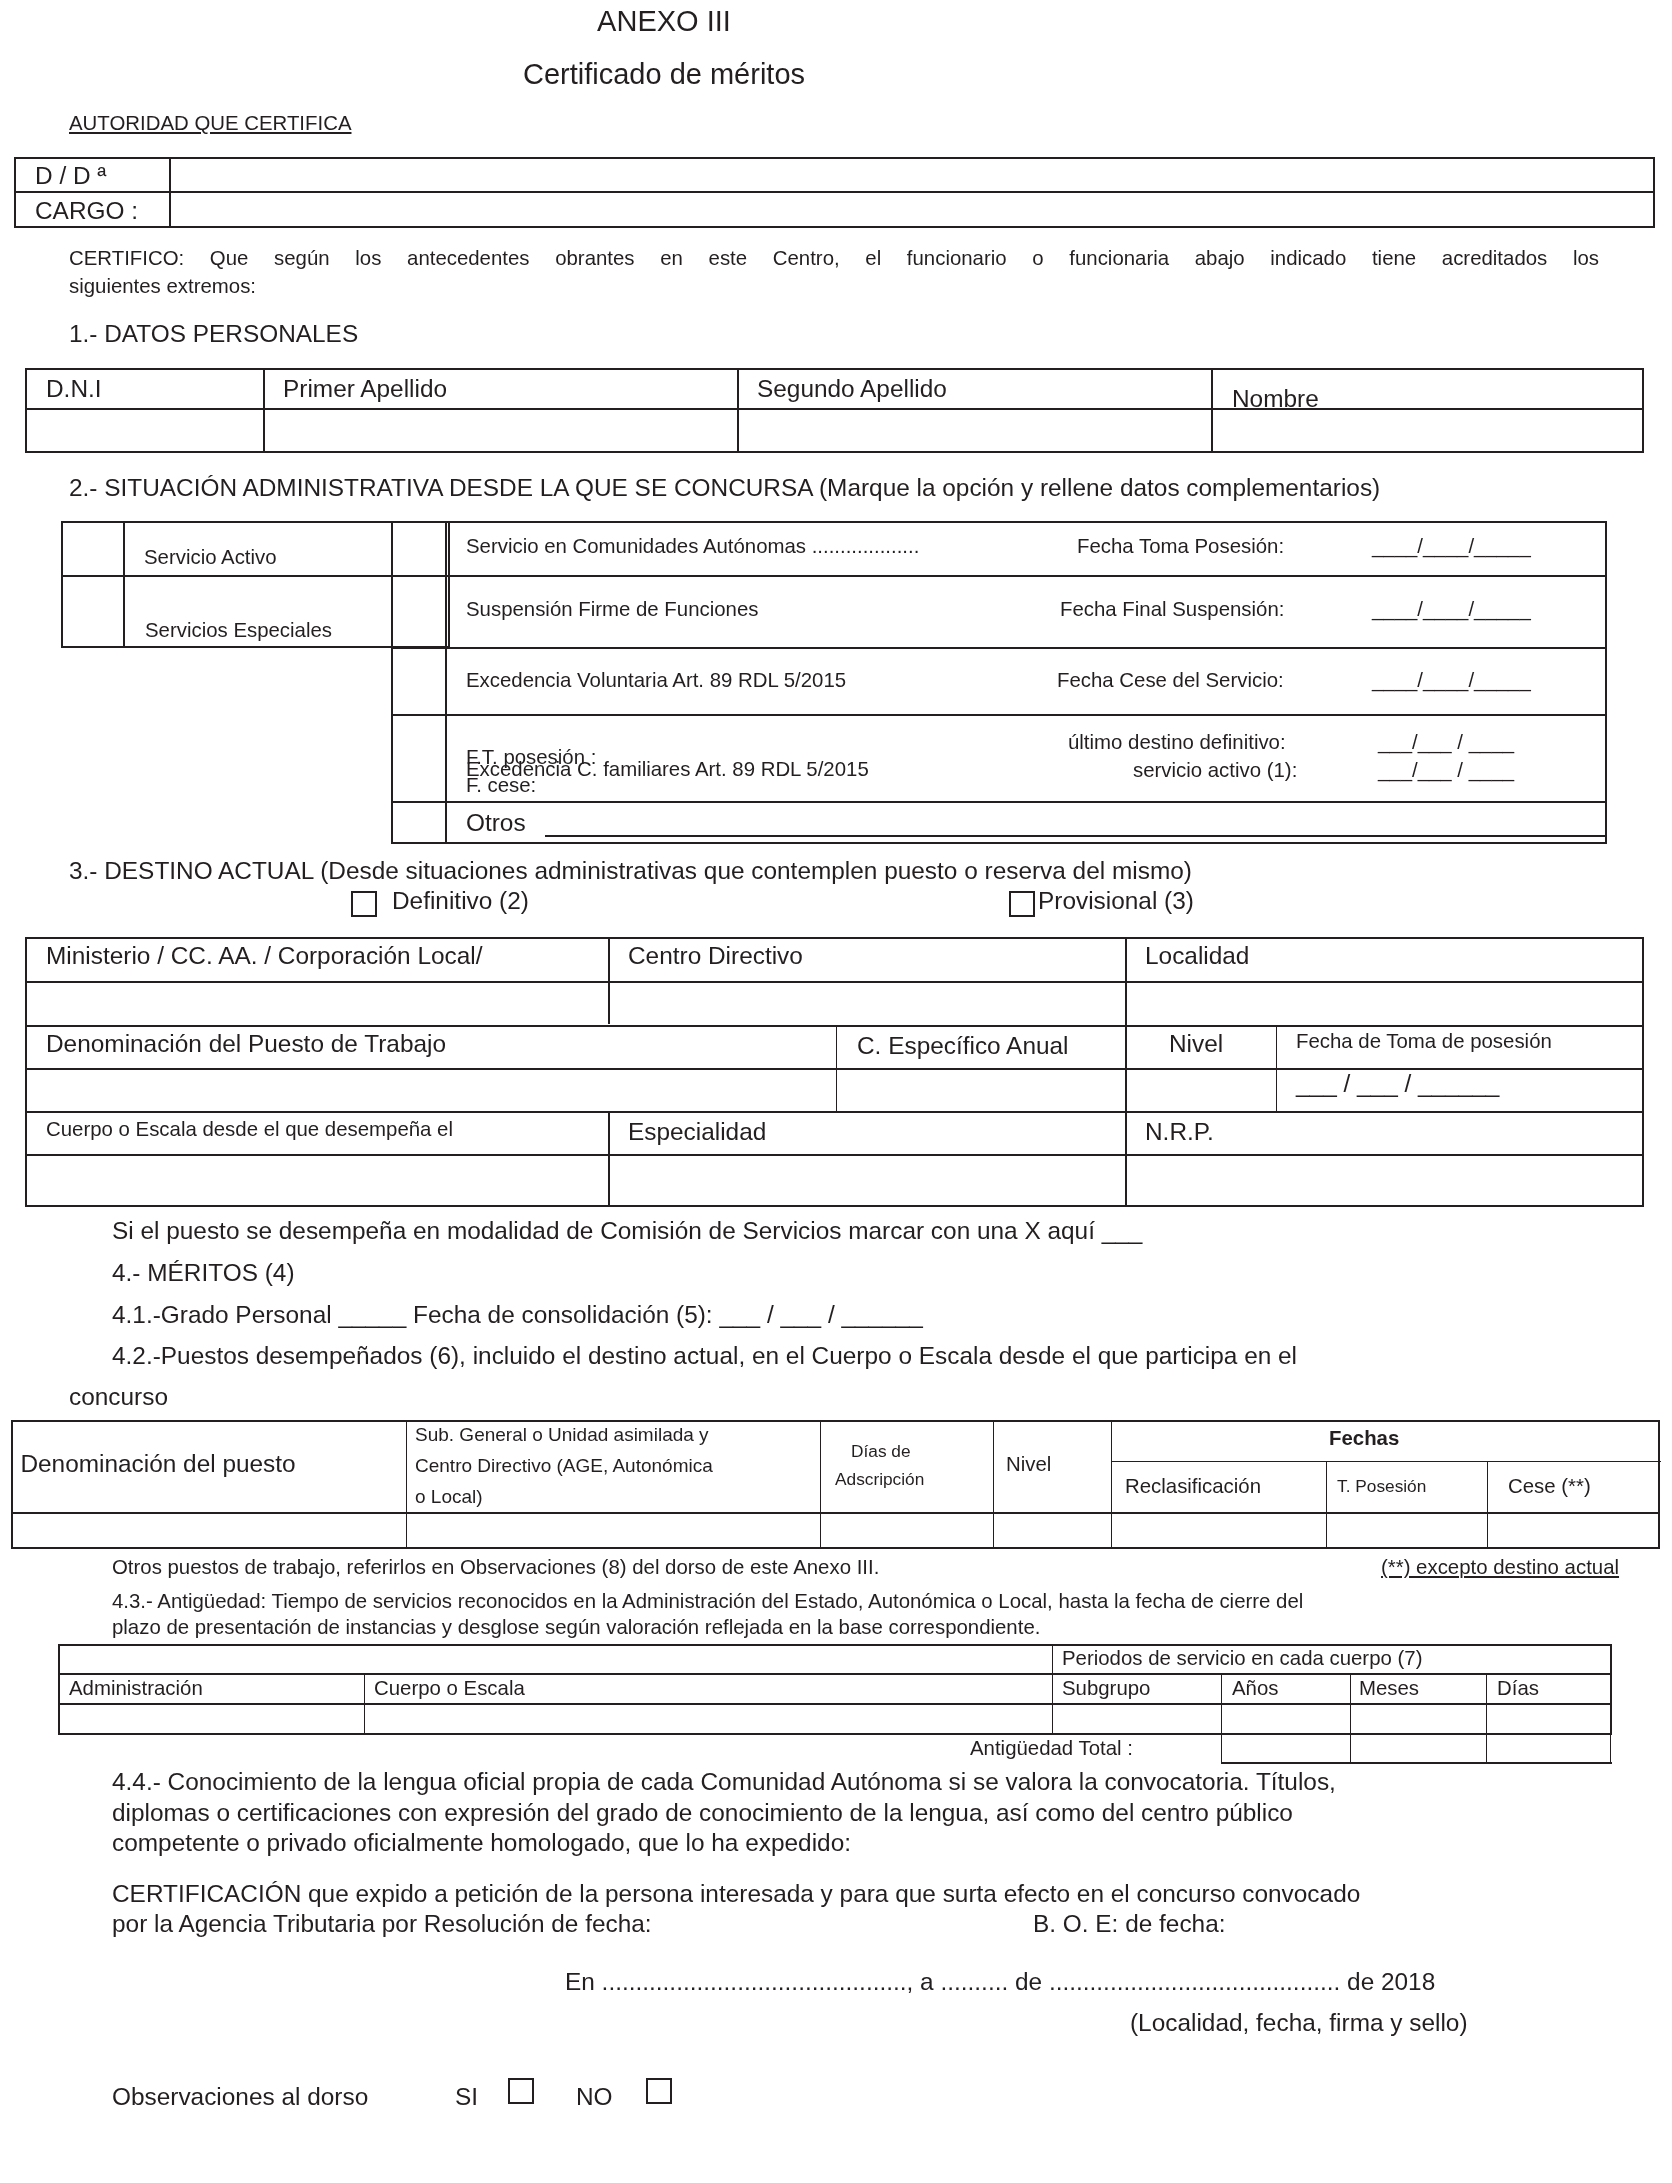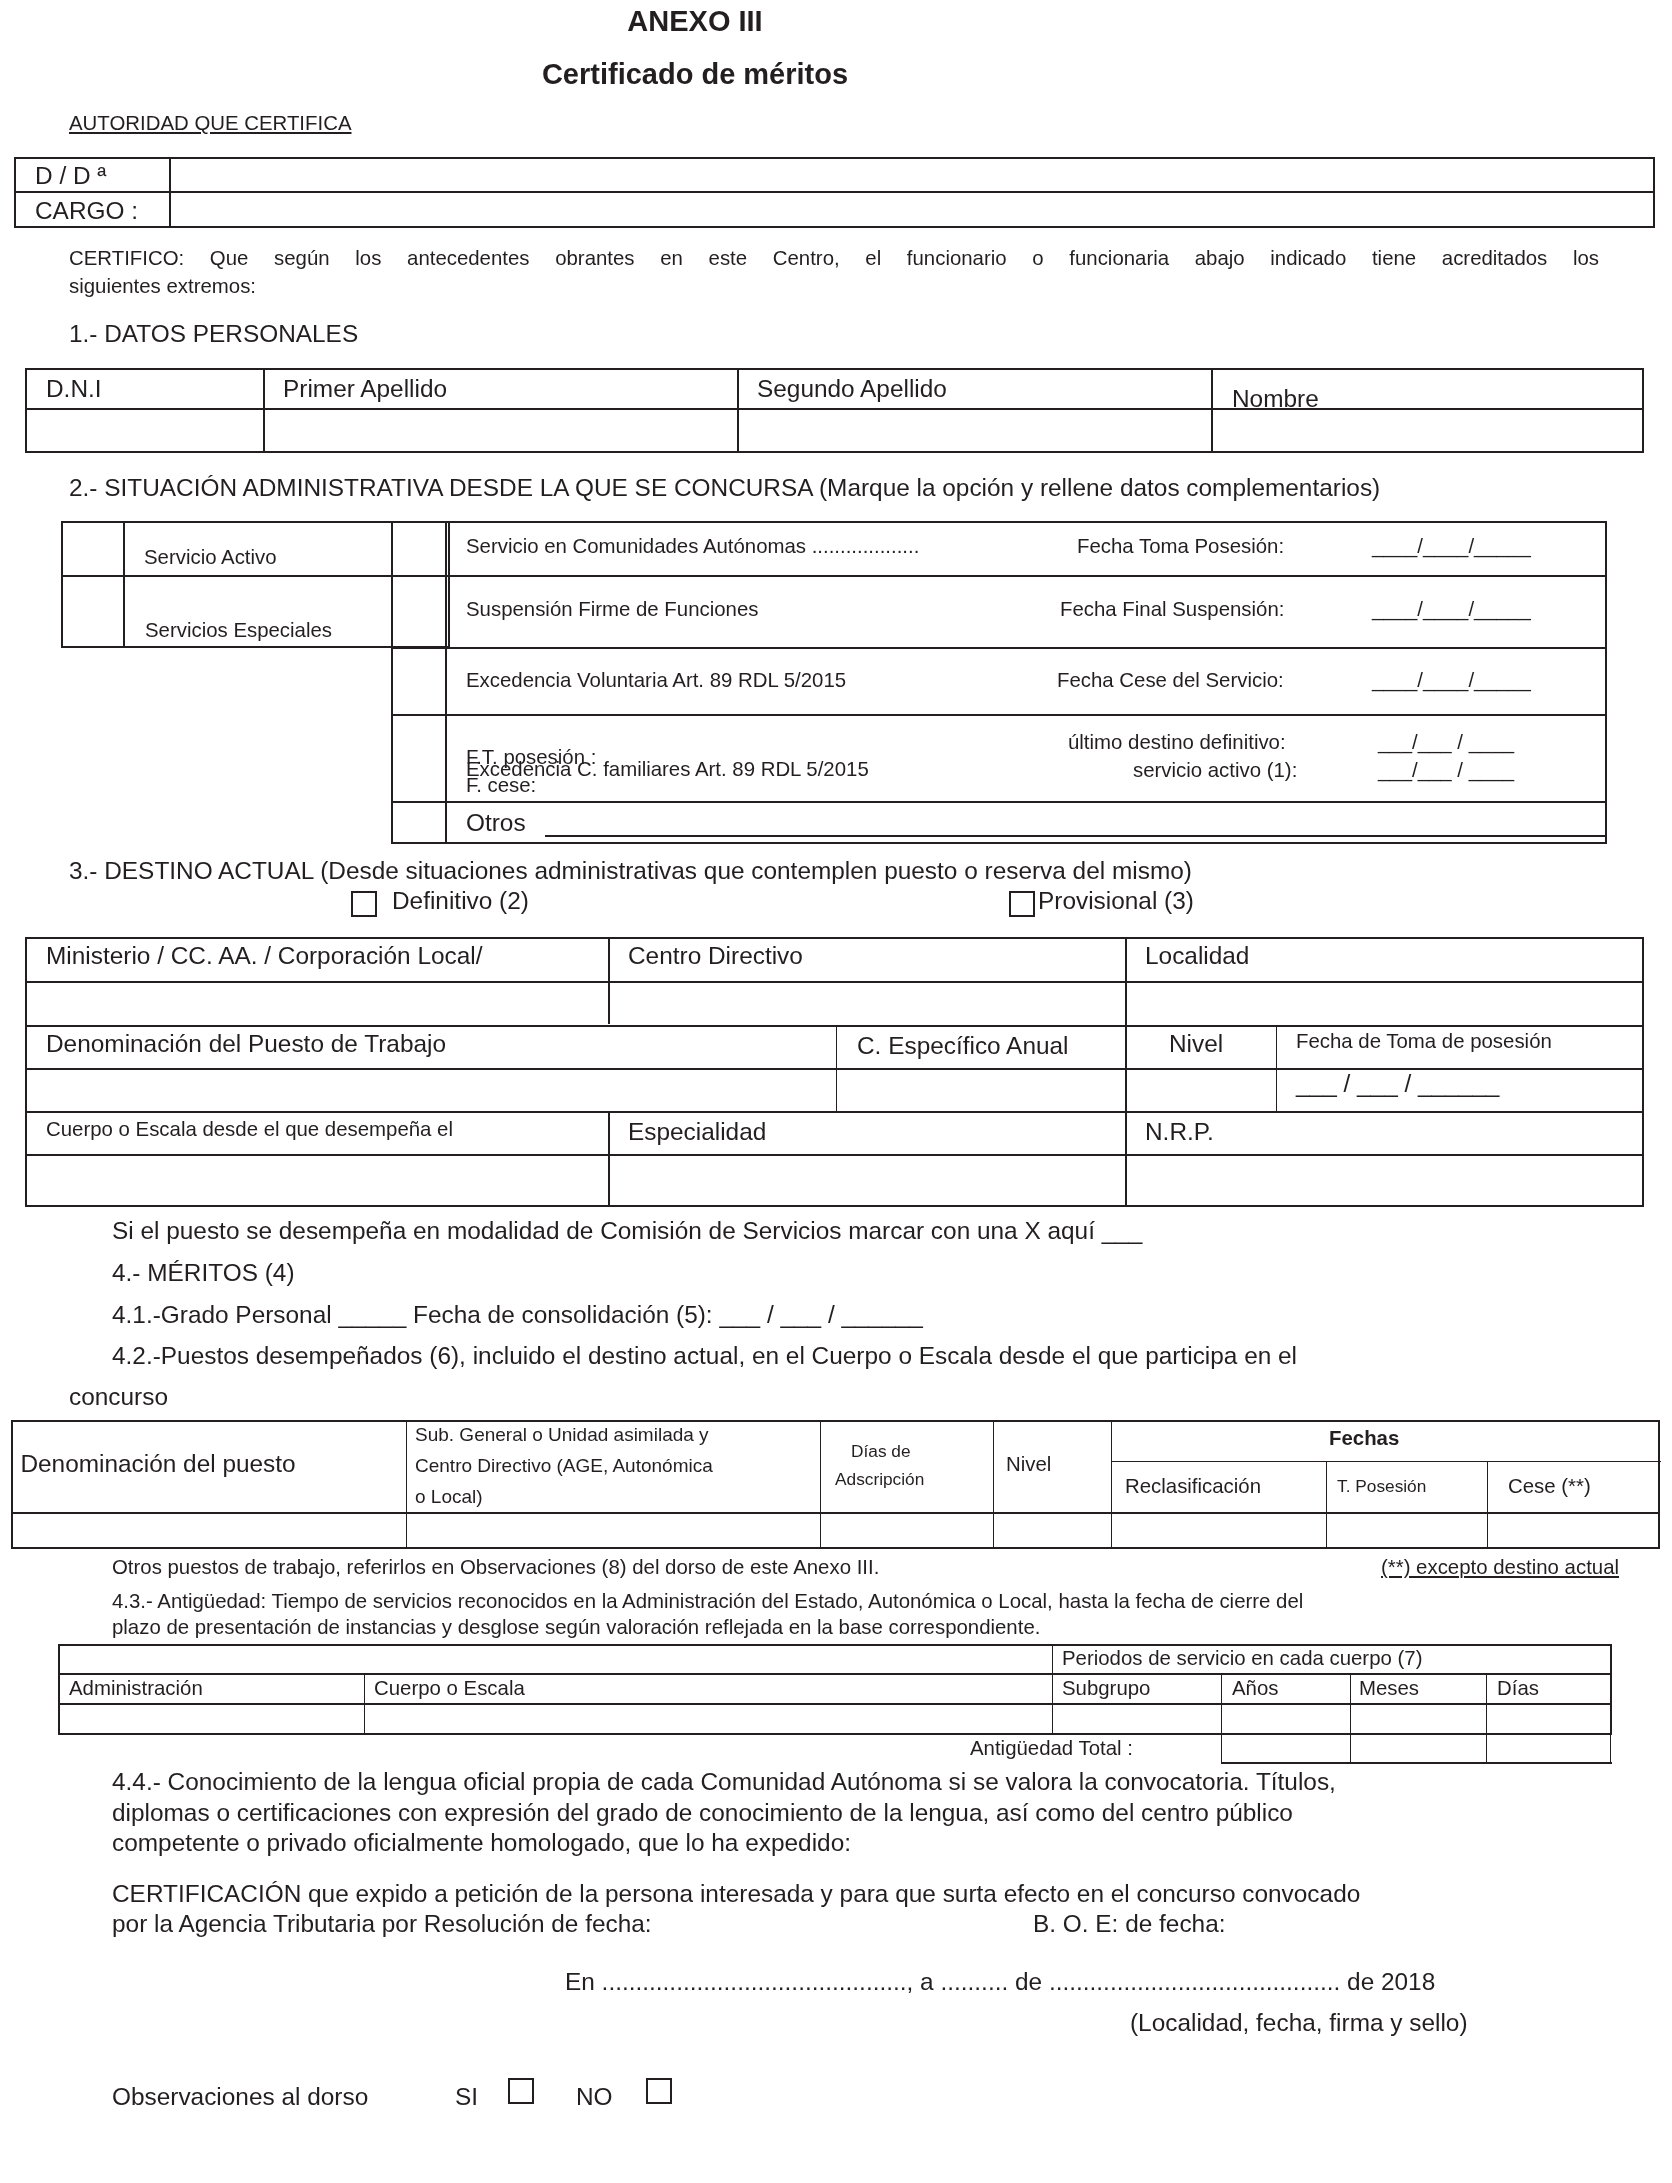--- a/index.html
+++ b/index.html
@@ -1,19 +1,19 @@
 <!DOCTYPE html>
 <html style="font-size:12.6px"><head>
 <meta charset="utf-8">
 <style>
   html, body { margin:0; padding:0; background:#fff; }
   body { width:1672px; height:2183px; position:relative; overflow:hidden;
          font-family:"Liberation Sans", sans-serif; color:#231f20; }
   .abs { position:absolute; white-space:nowrap; }
-  .title { font-weight:bold; font-size:29px; width:1328px; text-align:center; left:0;margin-left:31px; }
+  .title { font-weight:normal; font-size:29px; width:1328px; text-align:center; left:0; }
   .t30 { font-size:24.4px; }
   .t26 { font-size:20.4px; }
   .t24 { font-size:19px; }
   .t22 { font-size:17.3px; }
   .u { text-decoration:underline; }
   .box { position:absolute; border:2.4px solid #231f20; box-sizing:border-box; }
   .hl { position:absolute; height:0; border-top:2.4px solid #231f20; }
   .vl { position:absolute; width:0; border-left:2.4px solid #231f20; }
   .thin { border-width:1.6px; }
   .chk { position:absolute; width:26px; height:26px; border:2.4px solid #231f20; box-sizing:border-box; }

